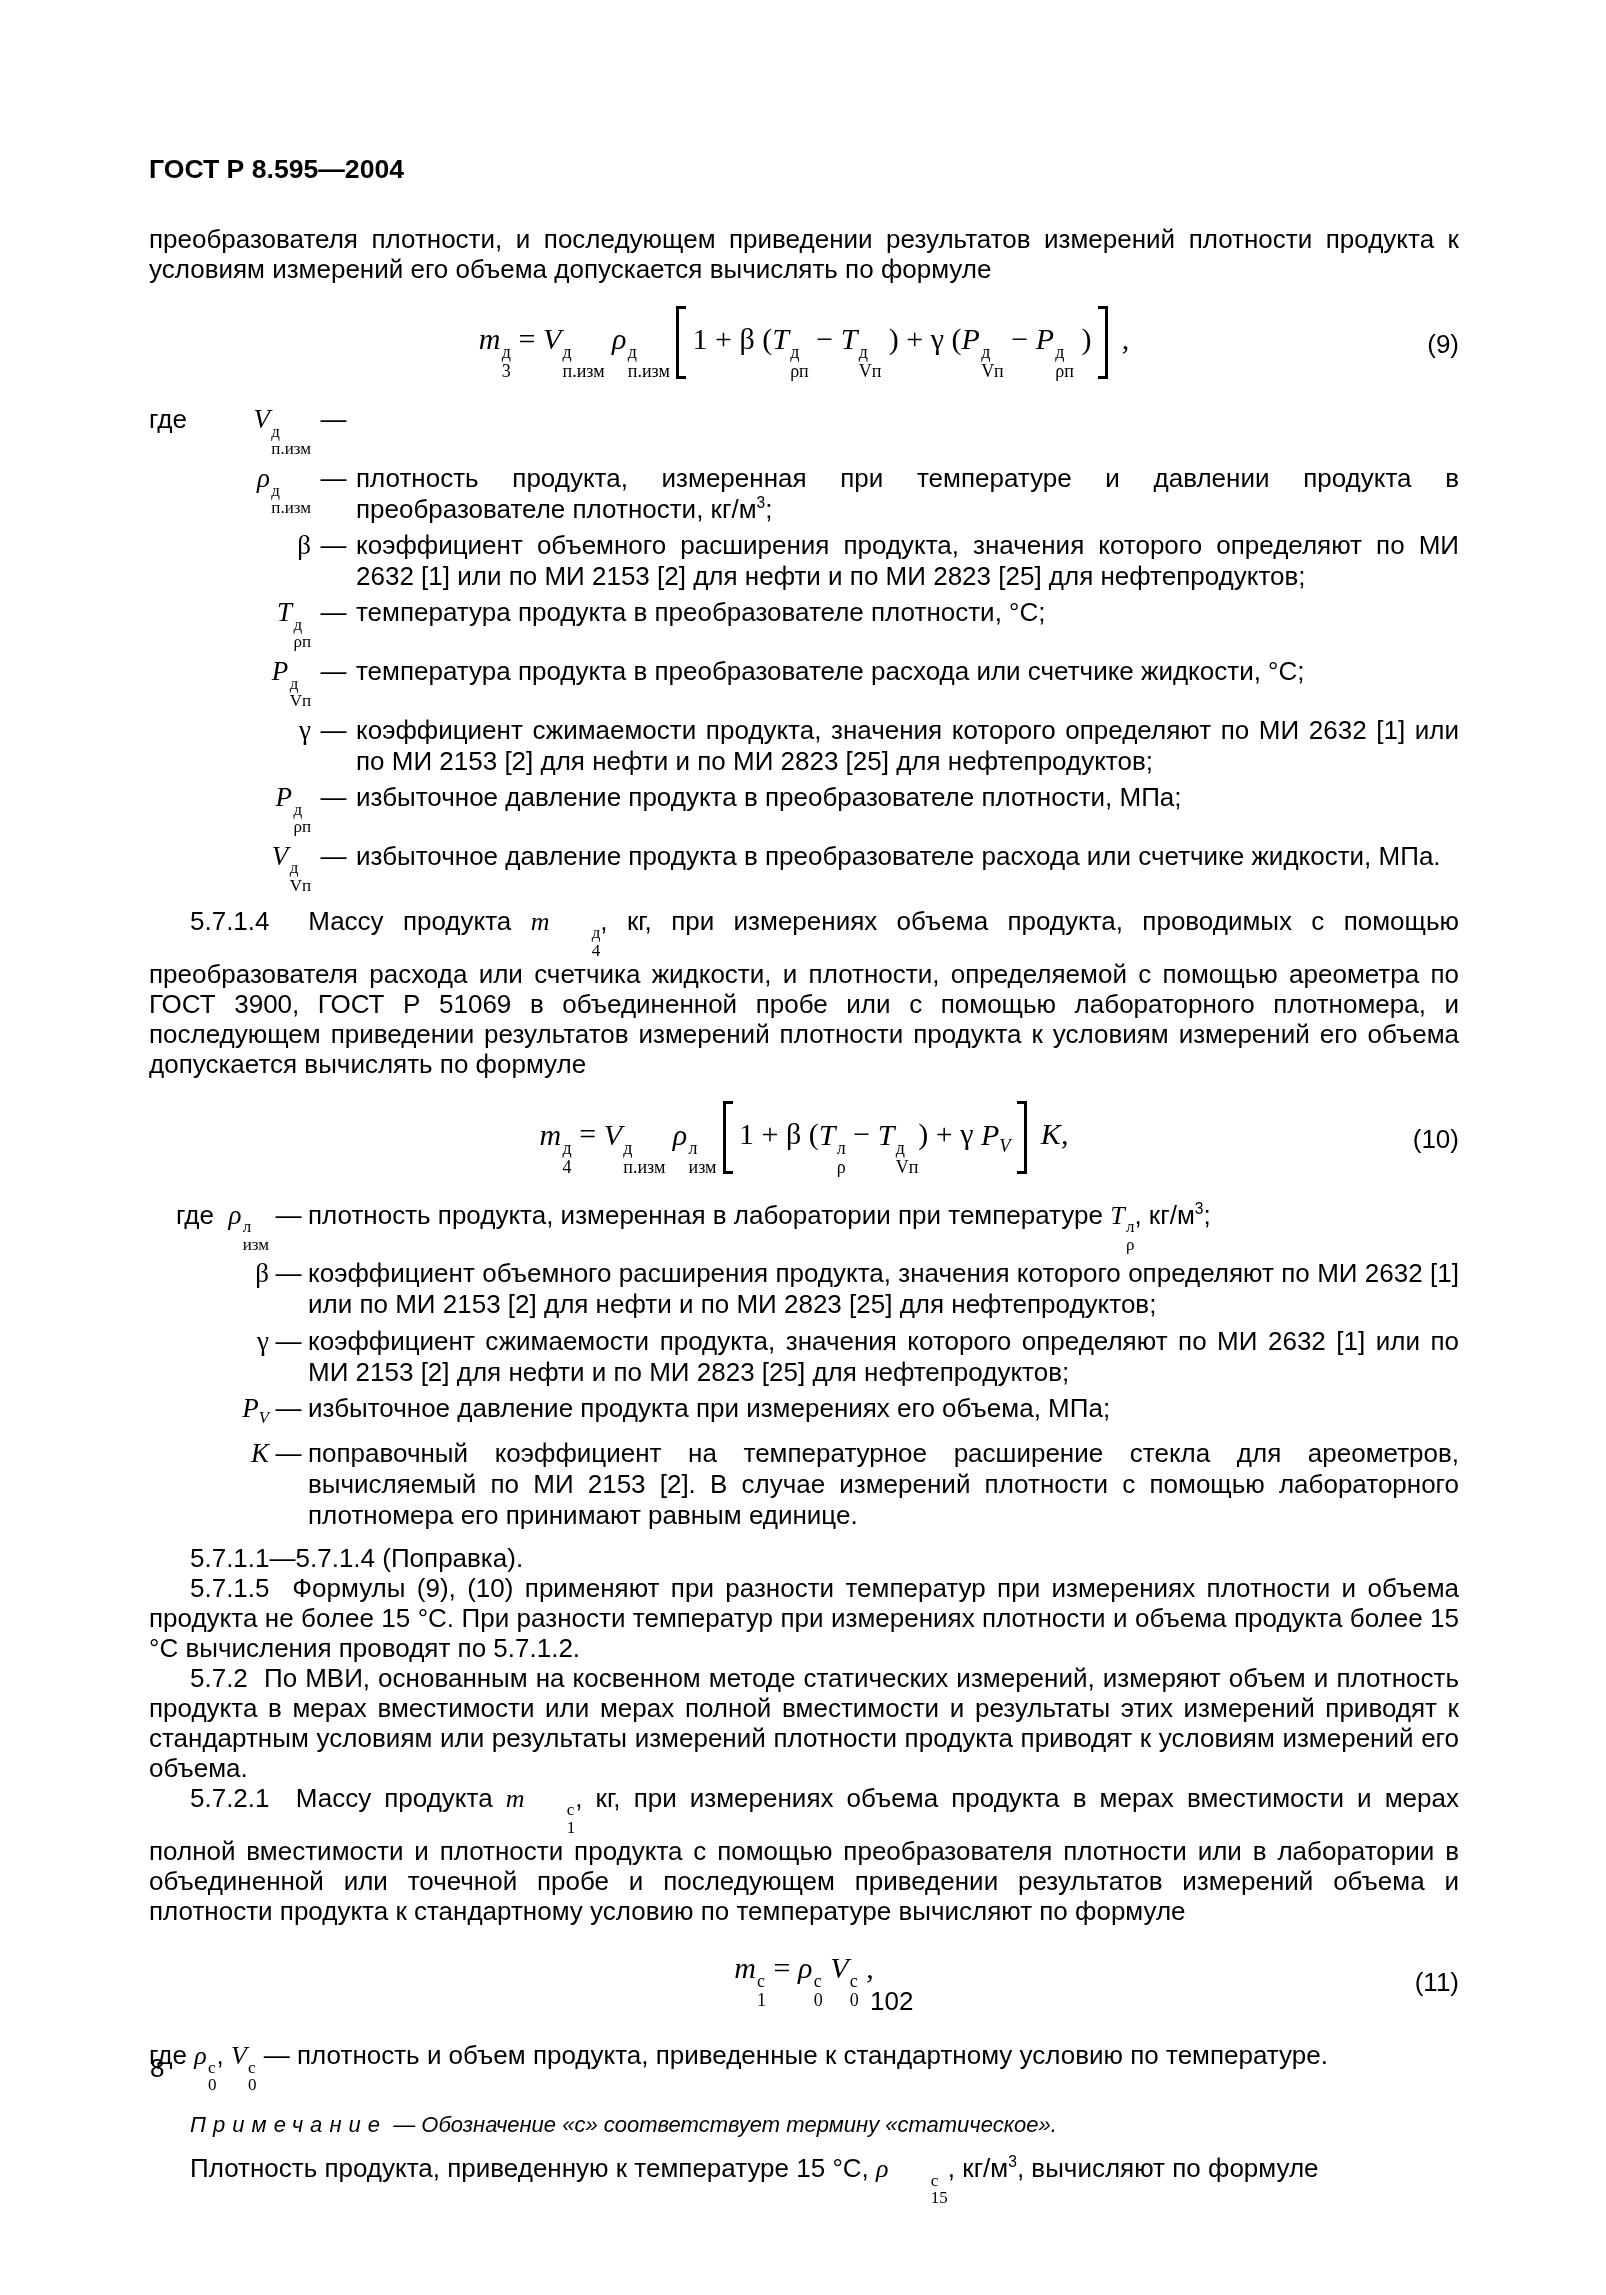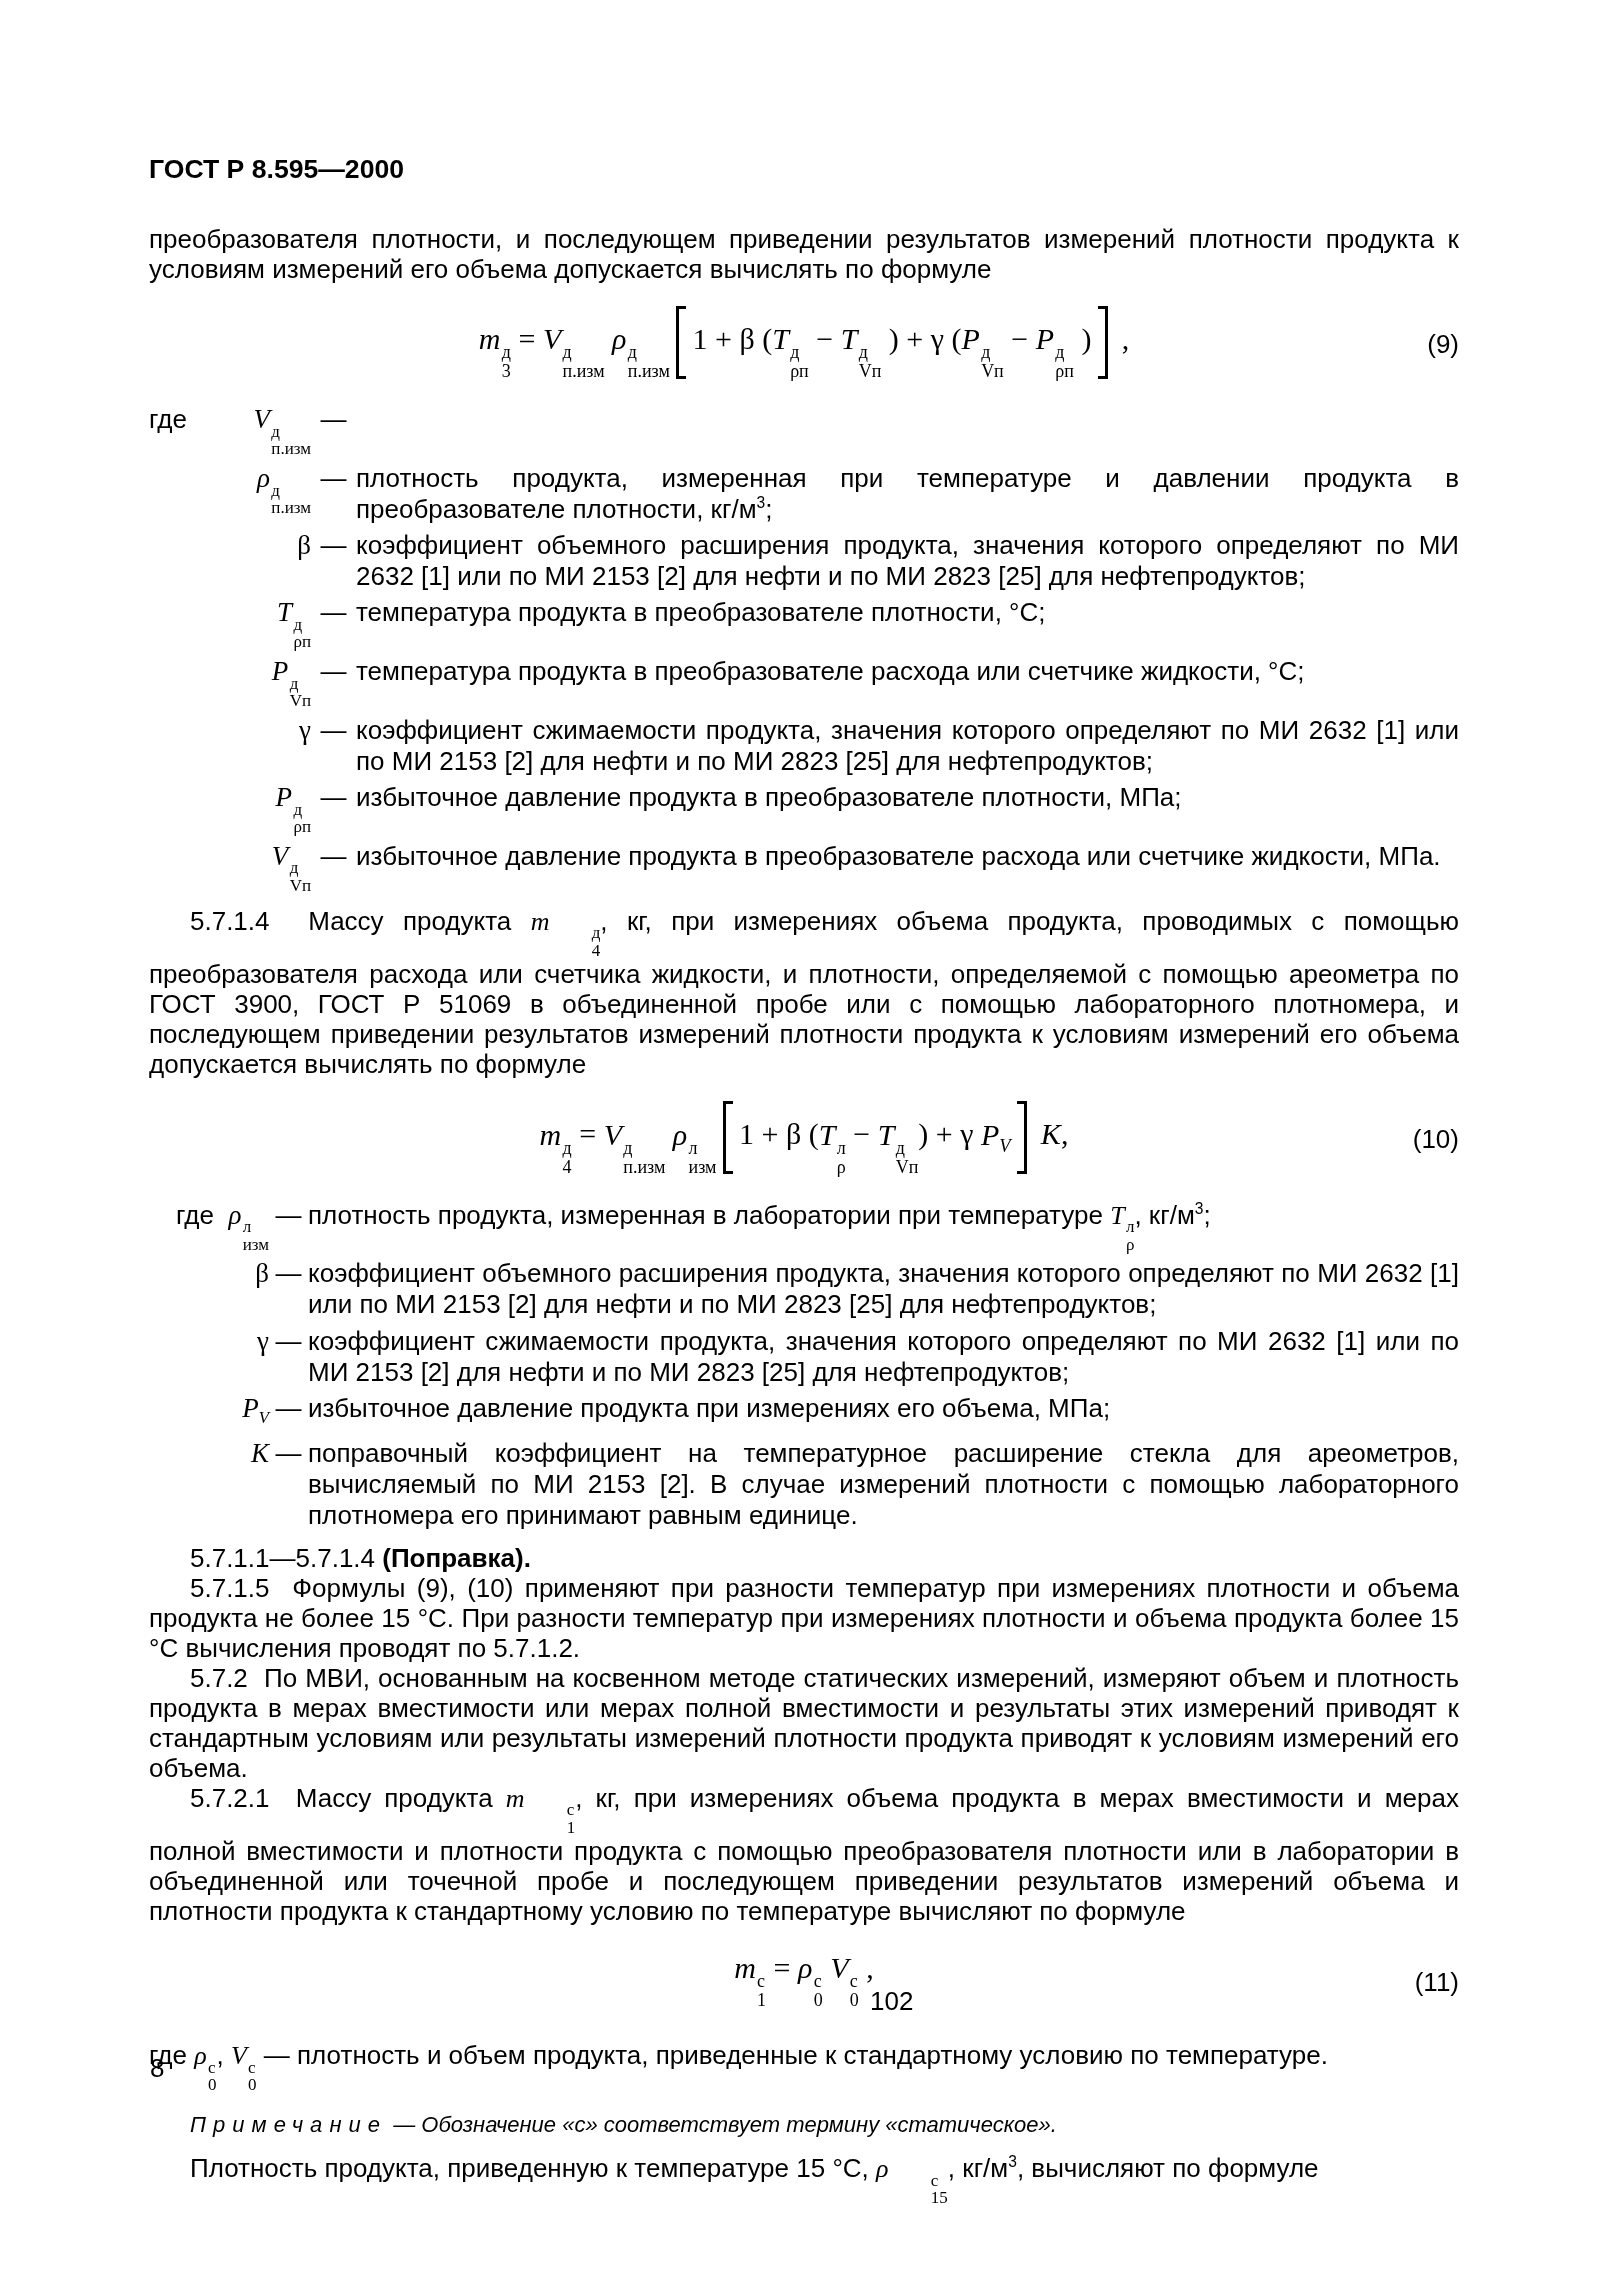--- a/index.html
+++ b/index.html
@@ -9,21 +9,21 @@
     background:#ffffff;color:#000;
     font-family:"Liberation Sans",sans-serif;
     font-size:26px;line-height:30px;
     box-sizing:border-box;
     padding:154px 148px 0 149px;
     overflow:hidden;
   }
   .hdr{font-weight:bold;font-size:26.6px;line-height:30px;margin:0 0 40px 0;}
   p{margin:0;text-align:justify;}
   .ind{text-indent:41px;}
-  .bold{font-weight:bold;}
+  .bold{font-weight:normal;}
   sup{font-size:0.6em;line-height:0;}
 
   
   .mv{font-family:"Liberation Serif",serif;font-style:italic;white-space:nowrap;}
   .st{
     display:inline-flex;flex-direction:column;align-items:flex-start;
     font-size:17px;line-height:17.5px;font-style:normal;
     font-family:"Liberation Serif",serif;
     vertical-align:-0.5em;margin-left:1.3px;
   }
@@ -57,21 +57,21 @@
   .where-line{margin-bottom:13px;}
 
   .pgnum-left{position:absolute;left:150px;top:2053px;font-size:26px;}
   .pgnum-center{position:absolute;left:837px;top:1986px;font-size:26px;margin-left:33px;}
 </style>
 </head>
 <body>
 
 <div class="page">
 
-  <div class="hdr">ГОСТ Р 8.595—2000</div>
+  <div class="hdr">ГОСТ Р 8.595—2004</div>
 
   <p>преобразователя плотности, и последующем приведении результатов измерений плотности продукта к условиям измерений его объема допускается вычислять по формуле</p>
 
   <div class="frow">
     <span class="fnum"></span>
     <span class="fbody"><span class="mv"><span>m</span><span class="st">
             <span class="sup">д</span>
             <span class="sub">3</span>
           </span></span><span class="ft">  =  </span><span class="mv"><span>V</span><span class="st">
             <span class="sup">д</span>

